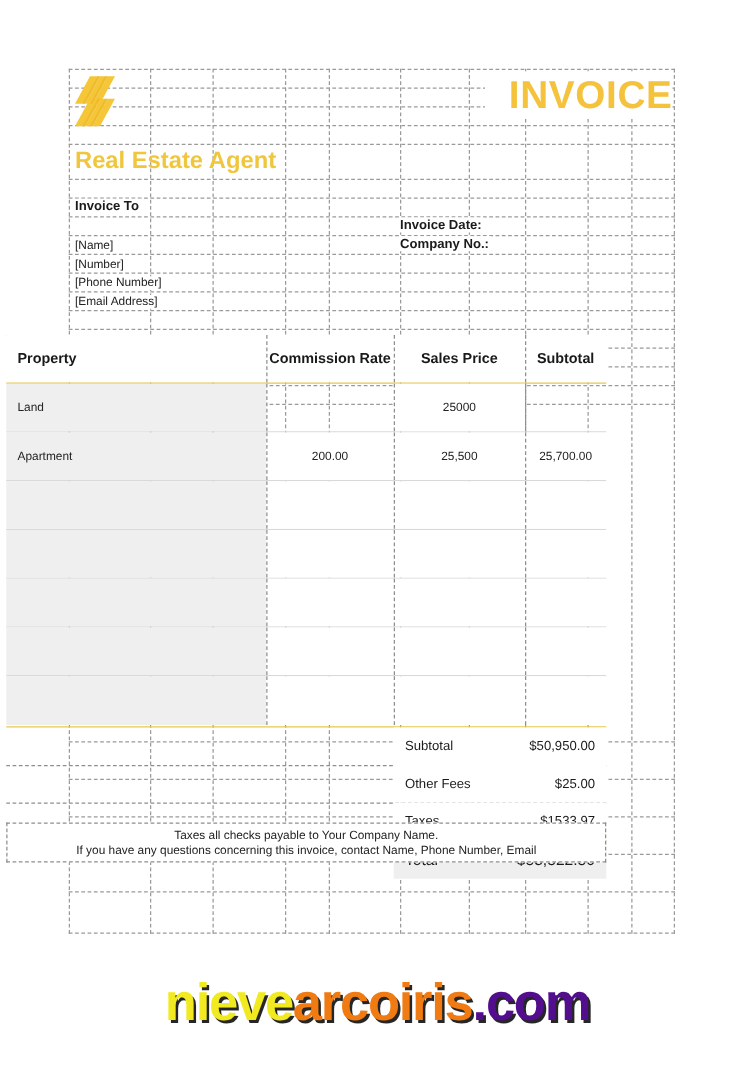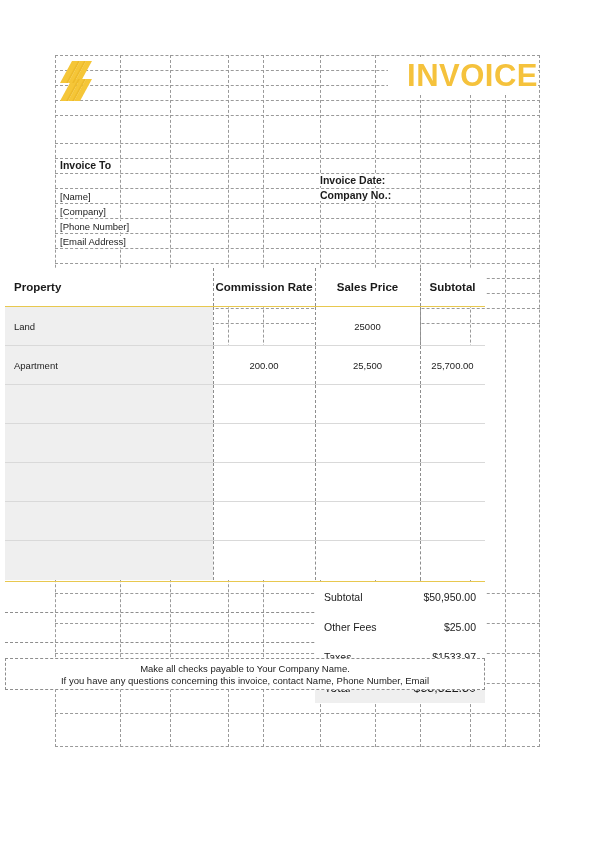--- a/index.html
+++ b/index.html
@@ -321,24 +321,25 @@
           <polygon points="20,4 22,4 10,26 8,26"></polygon>
           <polygon points="26,4 28,4 16,26 14,26"></polygon>
           <polygon points="20,22 22,22 10,44 8,44"></polygon>
           <polygon points="26,22 28,22 16,44 14,44"></polygon>
         </g>
       </svg>
     </div>
 
     <div id="invoice-title">INVOICE</div>
 
+    <div id="company-name">Real Estate Agent</div>
 
     <div class="field-label" style="left:5px;  top:104px;">Invoice To</div>
     <div class="field-text" style="left:5px;  top:136px;">[Name]</div>
-    <div class="field-text" style="left:5px;  top:151px;">[Company]</div>
+    <div class="field-text" style="left:5px;  top:151px;">[Number]</div>
     <div class="field-text" style="left:5px;  top:166px;">[Phone Number]</div>
     <div class="field-text" style="left:5px;  top:181px;">[Email Address]</div>
 
     <div class="field-label" style="left:265px; top:119px;">Invoice Date:</div>
     <div class="field-text" style="left:370px; top:121px;"></div>
     <div class="field-label" style="left:265px; top:134px;">Company No.:</div>
     <div class="field-text" style="left:370px; top:136px;"></div>
 
     <div class="field-label" style="left:5px;   top:221px;">Site Code:</div>
     <div class="field-text" style="left:80px;  top:223px;"></div>
@@ -455,18 +456,21 @@
     <div class="rule-gold" style="left:310px; width:170px; top:404px;"></div>
 
     <div class="tot-row grand" style="left:310px; top:405px; width:170px;">
       <div class="tot-label" style="width:105px;">Total</div>
       <div class="tot-value" style="left:105px; width:65px;">$53,522.50</div>
     </div>
 
   </div>
 
   <div id="footer-note">
-    <div>Make all checks payable to Your Company Name.</div>
+    <div>Taxes all checks payable to Your Company Name.</div>
     <div>If you have any questions concerning this invoice, contact Name, Phone Number, Email</div>
   </div>
 
+  <div id="watermark">
+    <span class="w1">nieve</span><span class="w2">arcoiris</span><span class="w3">.com</span>
+  </div>
 
 </div>
 
 </body></html>

